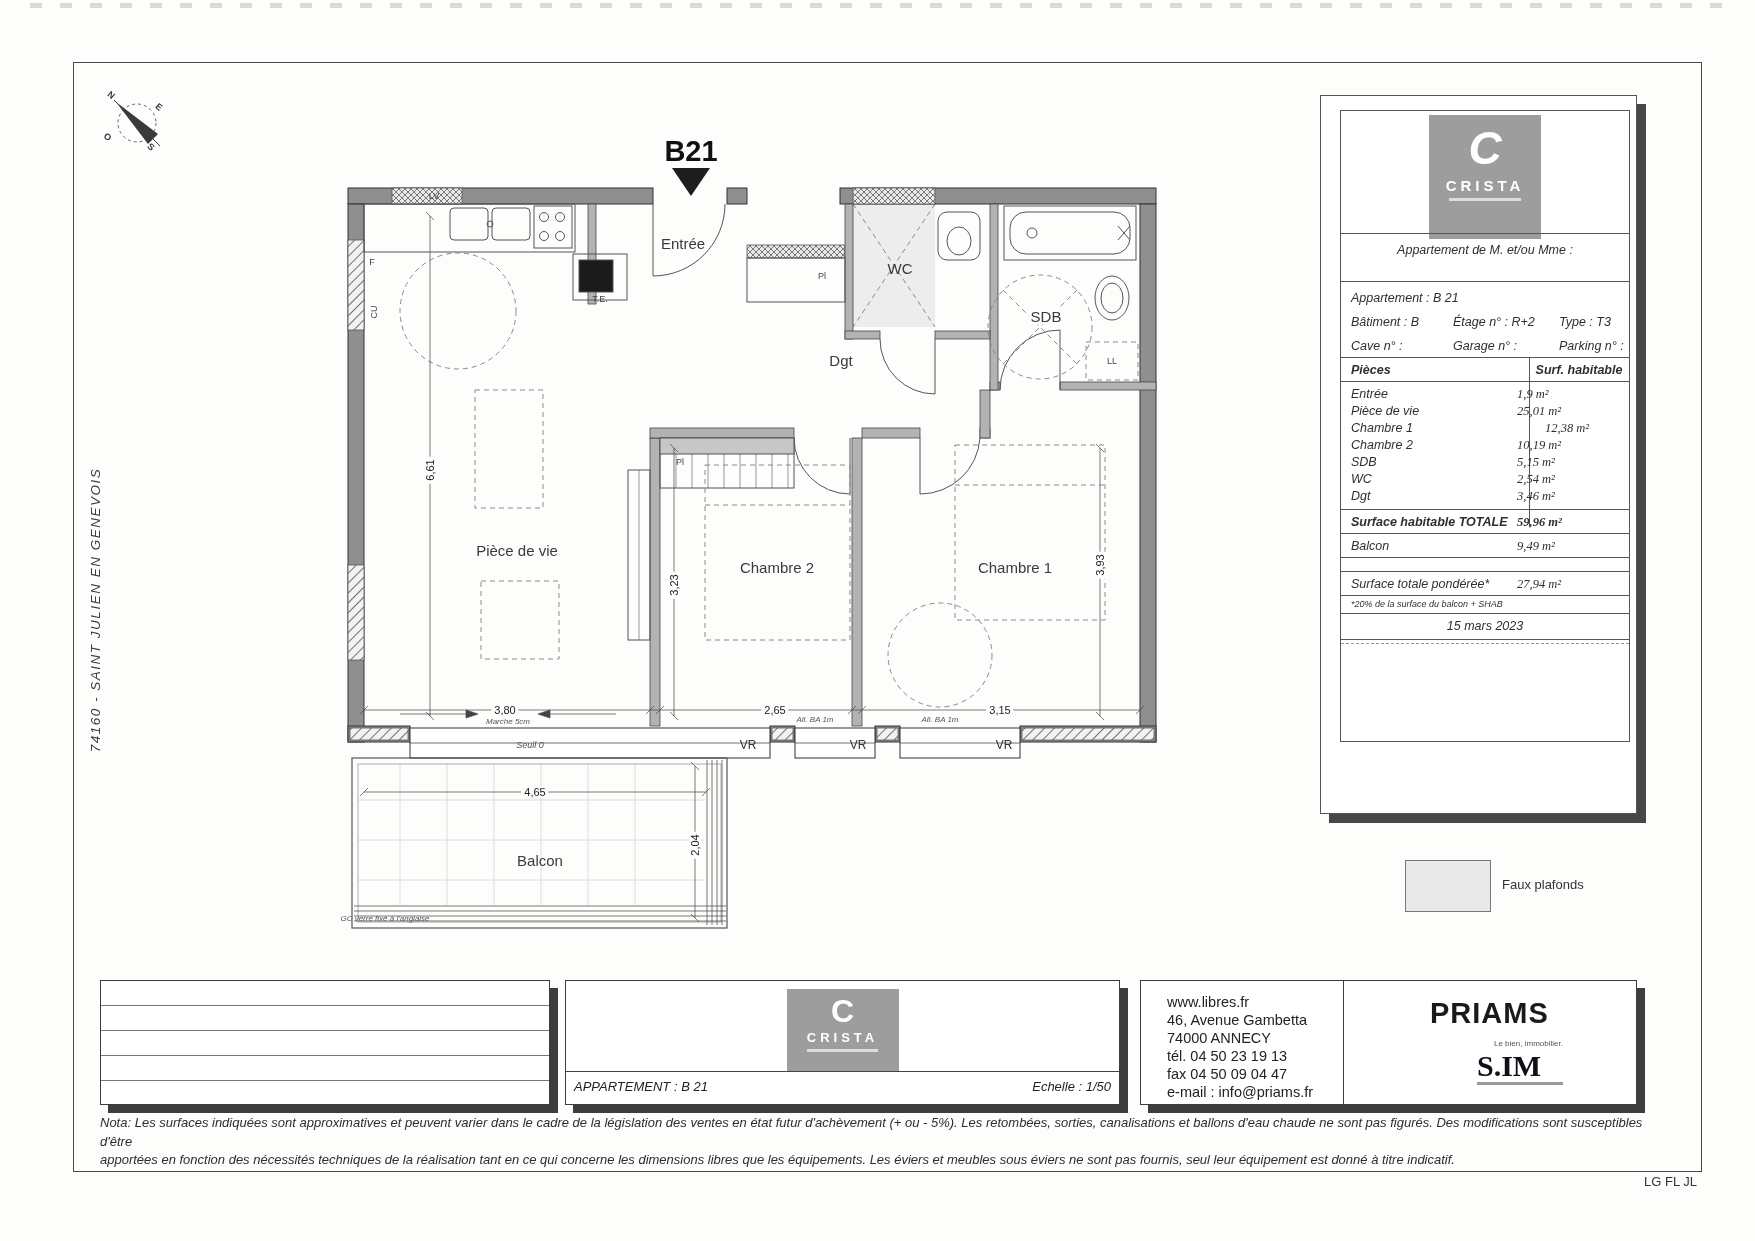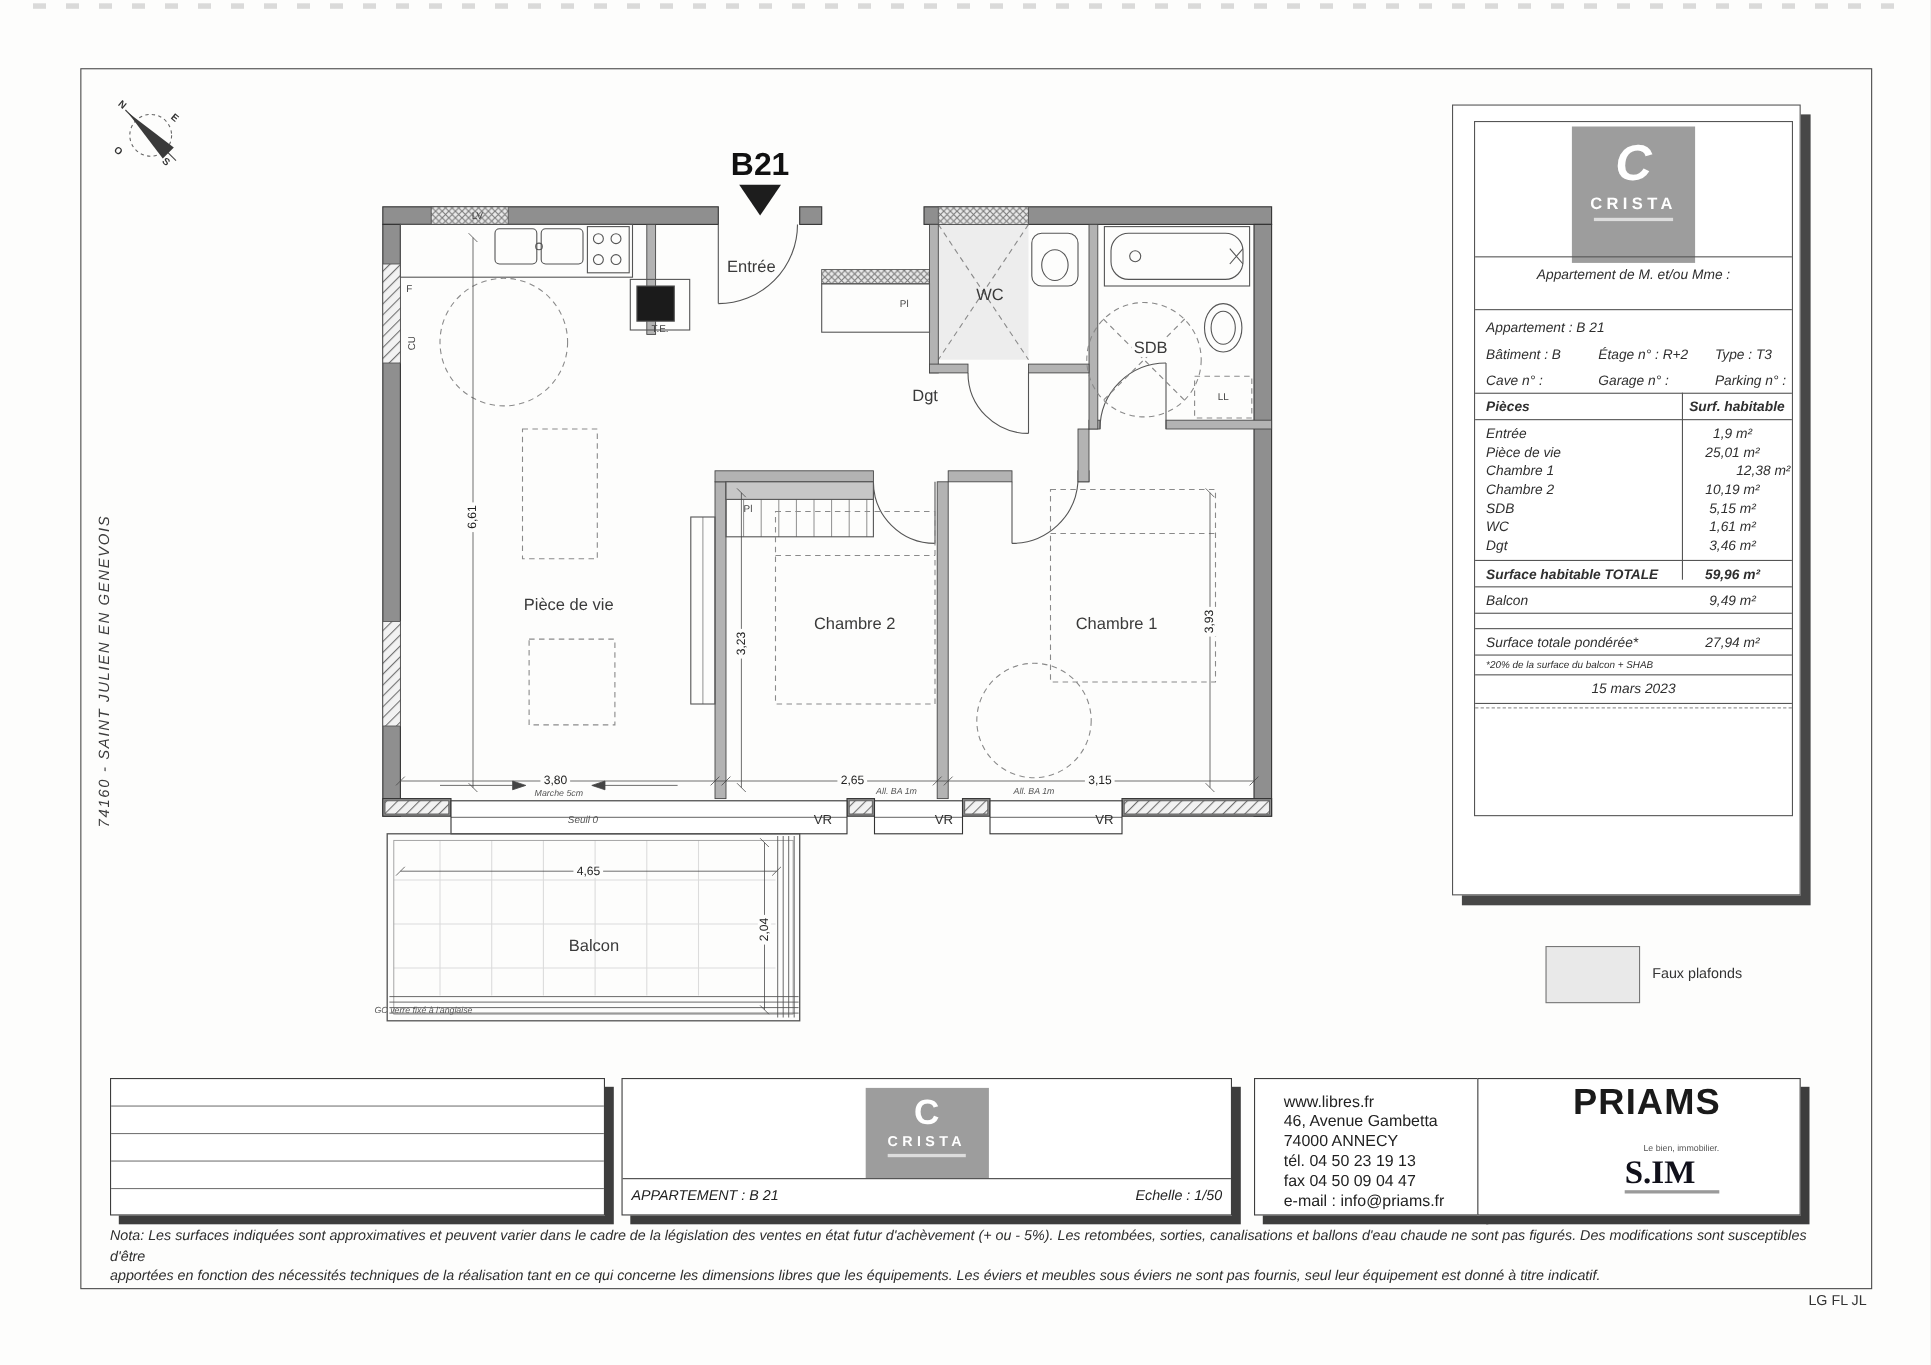--- a/index.html
+++ b/index.html
@@ -24,31 +24,31 @@
     border:1.5px solid #555;box-shadow:9px 9px 0 0 #474747;}
   .panel-inner{position:absolute;left:1340px;top:110px;width:288px;height:630px;background:#fff;
     border:1px solid #555;font-size:12.5px;font-style:italic;}
   .rule{position:absolute;left:0;right:0;border-top:1px solid #555;}
   .rule2{border-top-width:1.5px;}
   .crista-logo{position:absolute;background:#9d9d9d;text-align:center;color:#fff;}
   .crista-c{display:block;font-weight:bold;line-height:1;}
   .crista-name{display:block;letter-spacing:4px;font-weight:bold;font-style:normal;}
   .crista-sub{display:block;margin:4px auto 0;width:64%;height:3px;background:rgba(255,255,255,.65);}
   .prow{position:absolute;white-space:nowrap;}
-  .pval{position:absolute;left:188px;width:92px;text-align:center;white-space:nowrap;}
+  .pval{position:absolute;left:176px;width:92px;text-align:left;white-space:nowrap;font-family:Liberation Serif, serif;}
   .bold{font-weight:bold;}
   .coldiv{position:absolute;left:188px;width:0;border-left:1px solid #555;}
   .legend-swatch{position:absolute;left:1405px;top:860px;width:84px;height:50px;
     background:#e9e9e9;border:1px solid #777;}
   
   .fbox{position:absolute;top:980px;height:123px;background:#fff;border:1.2px solid #3d3d3d;
     box-shadow:8px 8px 0 0 #3d3d3d;}
   .fline{position:absolute;left:0;right:0;border-top:1px solid #777;}
   .addr{position:absolute;left:26px;top:12px;font-size:14.5px;line-height:18px;color:#222;}
-  .priams-name{position:absolute;left:86px;top:2px;font-size:33px;font-weight:bold;
+  .priams-name{position:absolute;left:86px;top:16px;font-size:29px;font-weight:bold;
     letter-spacing:1px;color:#1a1a1a;}
   .priams-tag{position:absolute;left:150px;top:58px;font-size:8px;color:#555;}
   .sim{position:absolute;left:122px;top:70px;font-family:"Liberation Serif",serif;
     font-weight:bold;font-size:30px;line-height:1;color:#10101a;margin-left:11px;}
   .sim-sub{width:86px;height:3px;background:#9a9a9a;margin-top:1px;}
   .nota{position:absolute;left:100px;top:1114px;width:1560px;font-style:italic;
     font-size:13px;line-height:18.5px;color:#2d2d2d;}
   .initials{position:absolute;right:58px;top:1174px;font-size:13px;color:#333;}
   .compass{position:absolute;left:104px;top:90px;width:64px;height:64px;}
   .compass .pt{position:absolute;font-size:9px;font-weight:bold;color:#333;
@@ -309,21 +309,21 @@
     <div class="pval" style="top:276px;">1,9 m²</div>
     <div class="prow" style="left:10px;top:293px;">Pièce de vie</div>
     <div class="pval" style="top:293px;">25,01 m²</div>
     <div class="prow" style="left:10px;top:310px;">Chambre 1</div>
     <div class="pval" style="top:310px;margin-left:28px;">12,38 m²</div>
     <div class="prow" style="left:10px;top:327px;">Chambre 2</div>
     <div class="pval" style="top:327px;">10,19 m²</div>
     <div class="prow" style="left:10px;top:344px;">SDB</div>
     <div class="pval" style="top:344px;">5,15 m²</div>
     <div class="prow" style="left:10px;top:361px;">WC</div>
-    <div class="pval" style="top:361px;">1,61 m²</div>
+    <div class="pval" style="top:361px;">2,54 m²</div>
     <div class="prow" style="left:10px;top:378px;">Dgt</div>
     <div class="pval" style="top:378px;">3,46 m²</div>
 
     <div class="rule rule2" style="top:398px;"></div>
     <div class="prow bold" style="left:10px;top:404px;">Surface habitable TOTALE</div>
     <div class="pval bold" style="top:404px;">59,96 m²</div>
     <div class="rule rule2" style="top:422px;"></div>
     <div class="prow" style="left:10px;top:428px;">Balcon</div>
     <div class="pval" style="top:428px;">9,49 m²</div>
     <div class="rule" style="top:446px;"></div>

